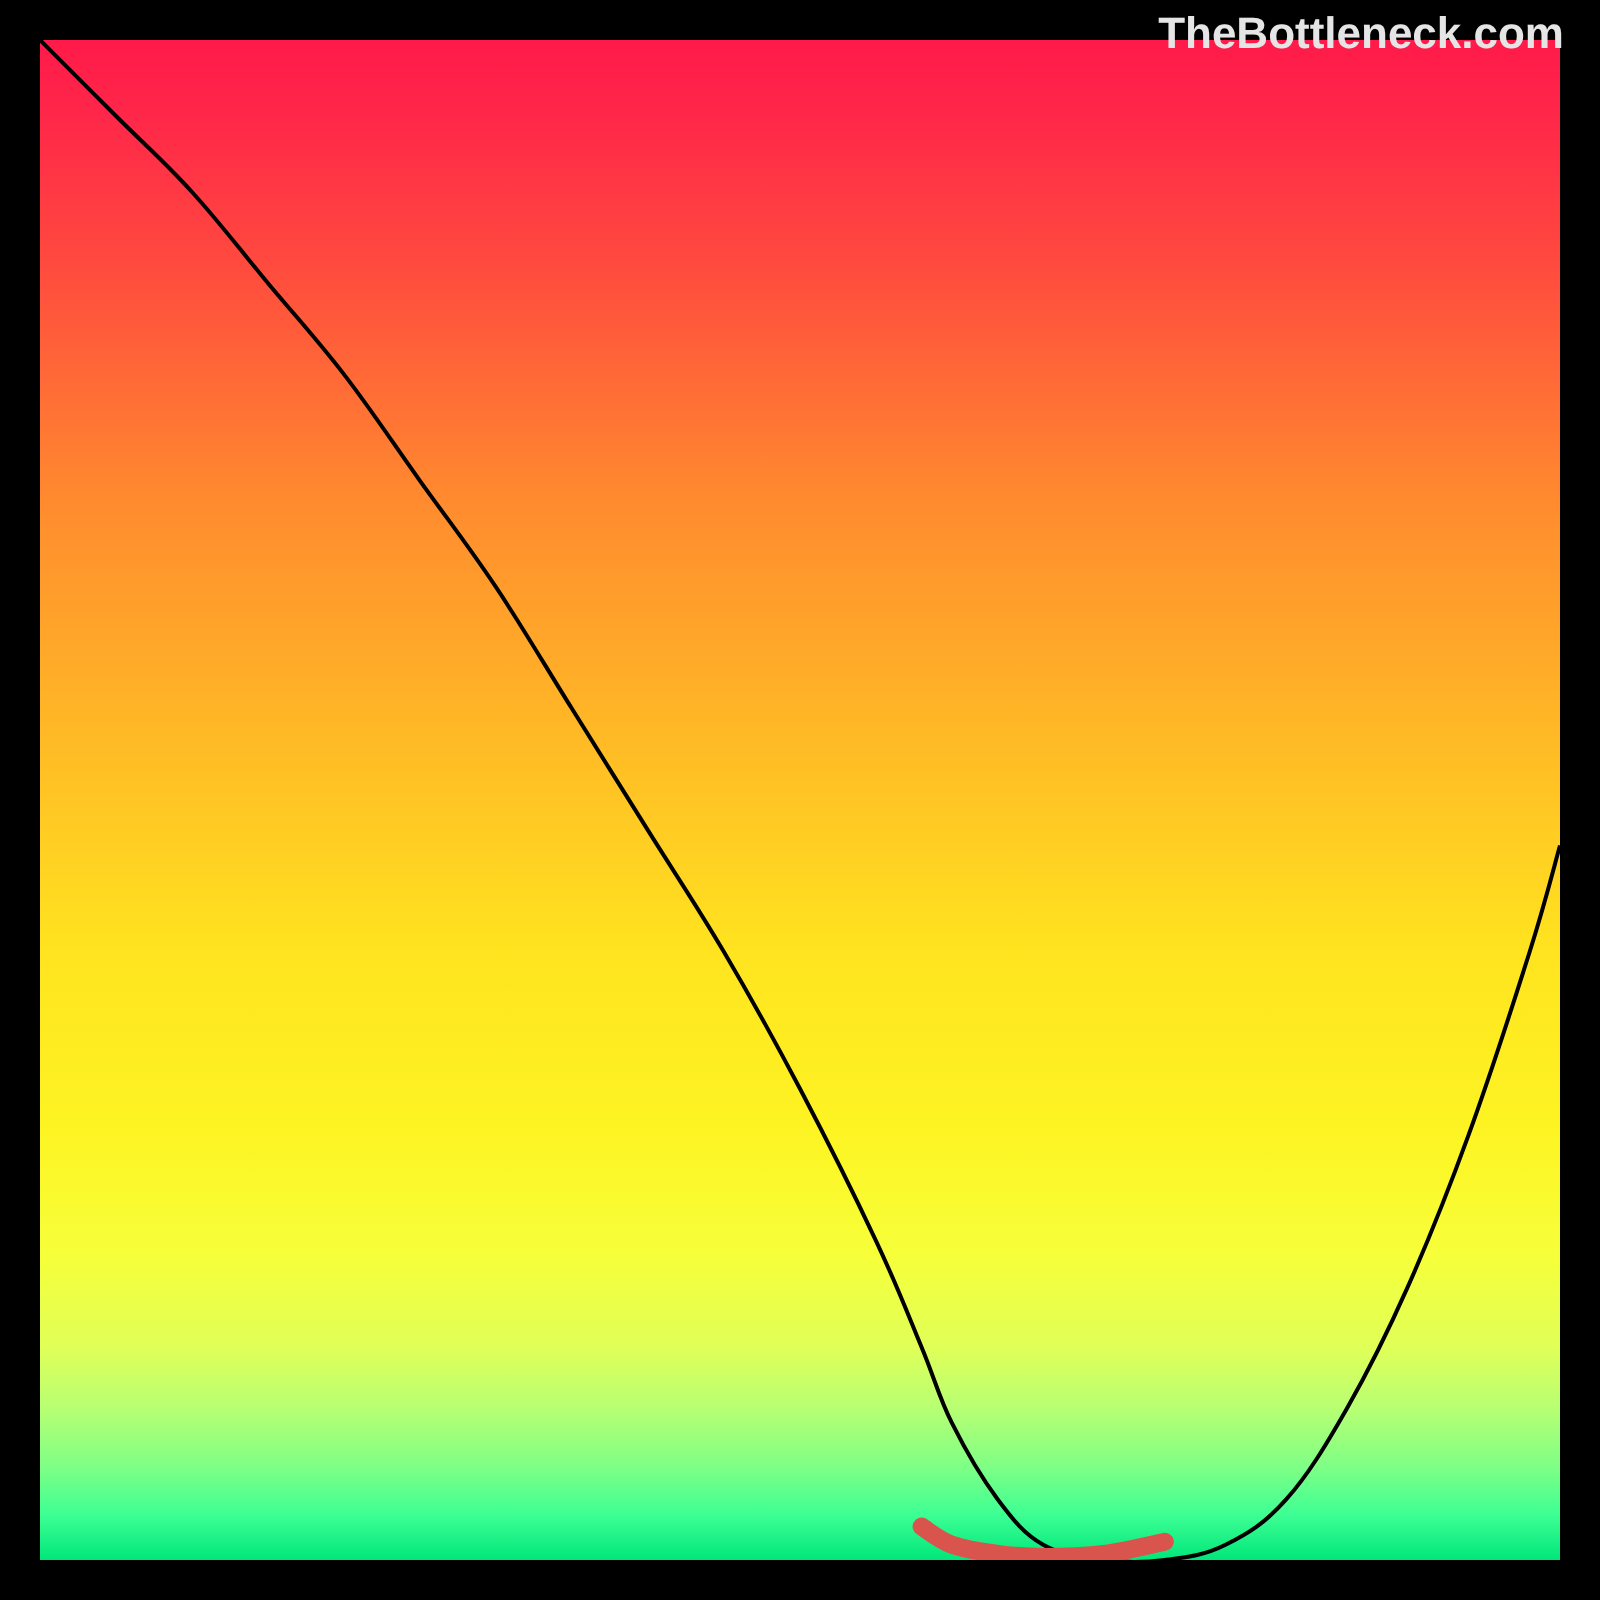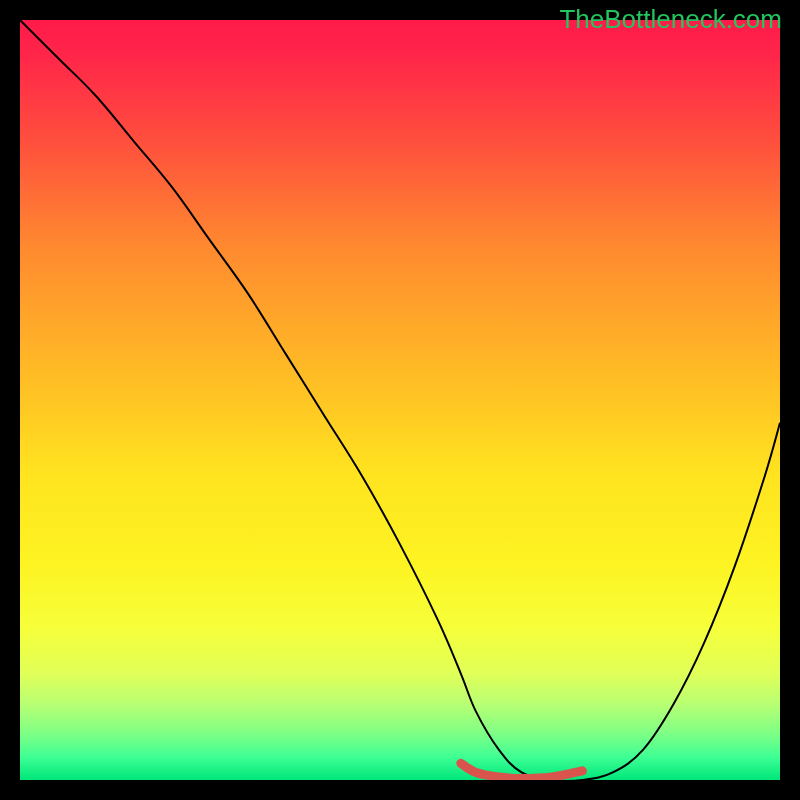--- a/index.html
+++ b/index.html
@@ -7,23 +7,23 @@
     width: 800px;
     height: 800px;
     background: #000;
     position: relative;
     font-family: Arial, sans-serif;
   }
   .watermark {
     position: absolute;
     top: 4px;
     right: 18px;
-    color: #22c55e;
-    font-size: 26px;
-    font-weight: normal;
+    color: #e5e5e5;
+    font-size: 22px;
+    font-weight: bold;
     z-index: 10;
   }
   .plot-area {
     position: absolute;
     left: 20px;
     top: 20px;
     width: 760px;
     height: 760px;
     overflow: hidden;
   }

